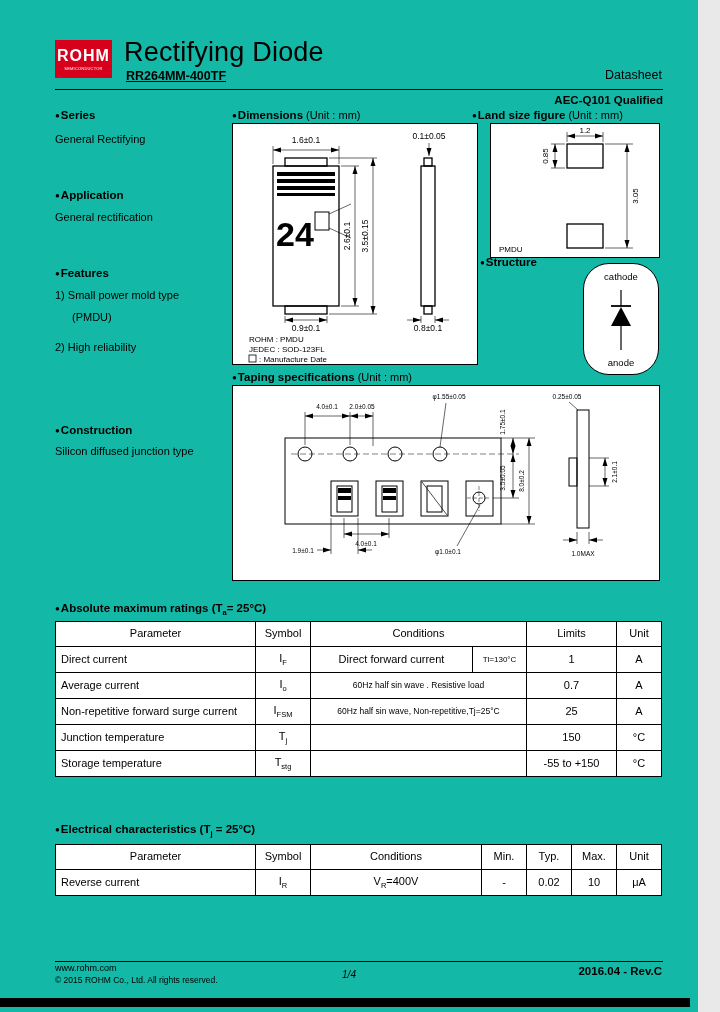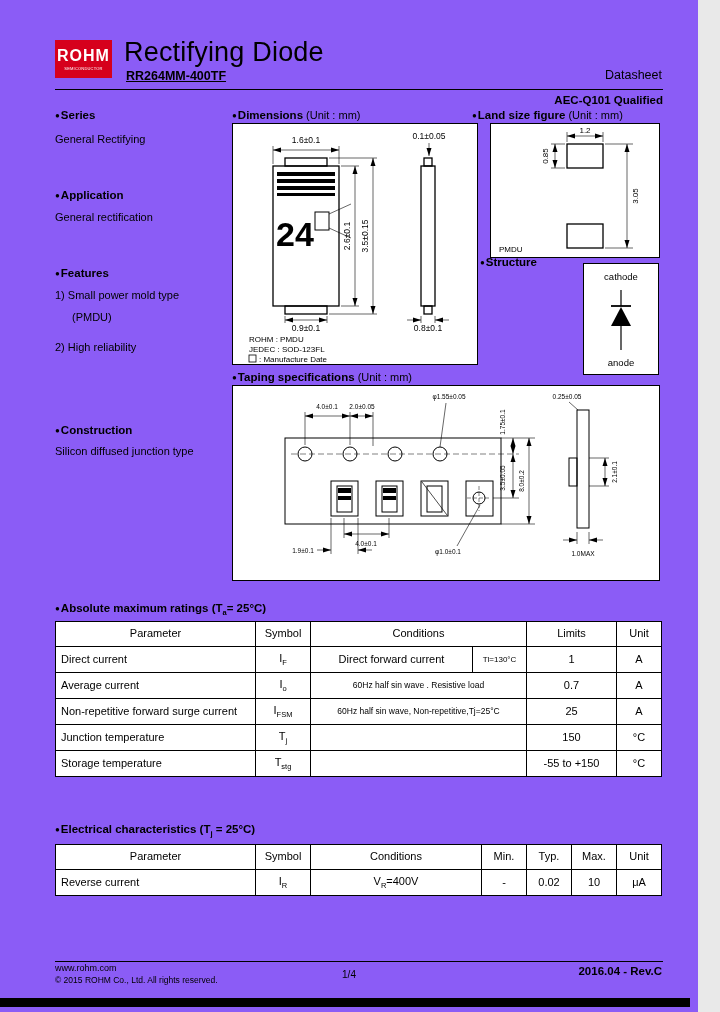--- a/index.html
+++ b/index.html
@@ -1,47 +1,47 @@
 <!DOCTYPE html>
 <html><head>
 <meta charset="utf-8">
 <style>
   *{margin:0;padding:0;box-sizing:border-box;}
   html,body{width:720px;height:1012px;overflow:hidden;}
   body{position:relative;background:#e9e9e9;font-family:"Liberation Sans","DejaVu Sans",sans-serif;color:#000;line-height:1.2;}
-  .page{position:absolute;left:0;top:0;width:698px;height:1012px;background:#8b5cf6;overflow:hidden;}
+  .page{position:absolute;left:0;top:0;width:698px;height:1012px;background:#14b8a6;overflow:hidden;}
   .abs{position:absolute;}
   .sec-h{font-weight:bold;font-size:11.5px;white-space:nowrap;}
   .sec-h .blt{font-size:8px;vertical-align:1.5px;margin-right:1px;}
   .sec-h .unit{font-weight:normal;font-size:11px;}
   .txt{font-size:11px;white-space:nowrap;}
   .box{position:absolute;background:#fff;border:1px solid #000;}
   .logo{position:absolute;left:55px;top:40px;width:57px;height:38px;background:#d6001c;color:#fff;text-align:center;line-height:1;}
   .logo-main{font-size:16px;font-weight:bold;letter-spacing:1px;margin-top:8px;}
   .logo-sub{font-size:4px;letter-spacing:0.2px;margin-top:3px;}
   .doc-title{position:absolute;left:124px;top:36px;font-size:27px;letter-spacing:0.2px;}
   .part-no{position:absolute;left:126px;top:69px;font-size:12.5px;font-weight:bold;text-decoration:underline;}
   .datasheet{position:absolute;right:36px;top:68px;font-size:12.5px;}
   .hrule{position:absolute;left:55px;width:608px;height:1px;background:#000;}
   .aec{position:absolute;right:35px;top:94px;font-size:11.5px;font-weight:bold;}
-  .structure-box{display:flex;flex-direction:column;align-items:center;justify-content:space-between;padding:7px 0 6px;}
+  .structure-box{display:flex;flex-direction:column;align-items:center;justify-content:space-between;padding:7px 0 6px;border-radius:26px;}
   .struct-label{font-size:9.5px;}
   table.spec{position:absolute;border-collapse:collapse;table-layout:fixed;background:#fff;}
   .spec th,.spec td{border:1px solid #000;font-weight:normal;font-size:11px;text-align:center;padding:0;overflow:hidden;white-space:nowrap;height:26px;}
   .spec th{height:25px;}
   .spec td.param{text-align:left;padding-left:5px;}
   .spec td.small{font-size:8.5px;}
   .spec sub{font-size:7.5px;}
   .sec-h sub{font-size:7.5px;}
   .cond-split{display:flex;height:100%;align-items:stretch;}
   .cs-main{flex:1;display:flex;align-items:center;justify-content:center;}
   .cs-note{width:54px;border-left:1px solid #000;display:flex;align-items:center;justify-content:center;font-size:8px;}
   .foot-url{position:absolute;left:55px;top:963px;font-size:9px;}
   .foot-copy{position:absolute;left:55px;top:975px;font-size:8.5px;}
-  .foot-page{position:absolute;left:0;top:969px;width:698px;text-align:center;font-size:10px;}
+  .foot-page{position:absolute;left:0;top:969px;width:698px;text-align:center;font-size:10px;font-style:italic;}
   .foot-rev{position:absolute;right:36px;top:965px;font-size:11.5px;font-weight:bold;}
   .bottom-bar{position:absolute;left:0;top:998px;width:690px;height:9px;background:#000;}
   .edge{position:absolute;left:698px;top:0;width:22px;height:1012px;background:#e9e9e9;}
   svg text{font-family:"Liberation Sans","DejaVu Sans",sans-serif;fill:#000;}
 </style>
 </head>
 <body>
 
 <div class="page">
 

